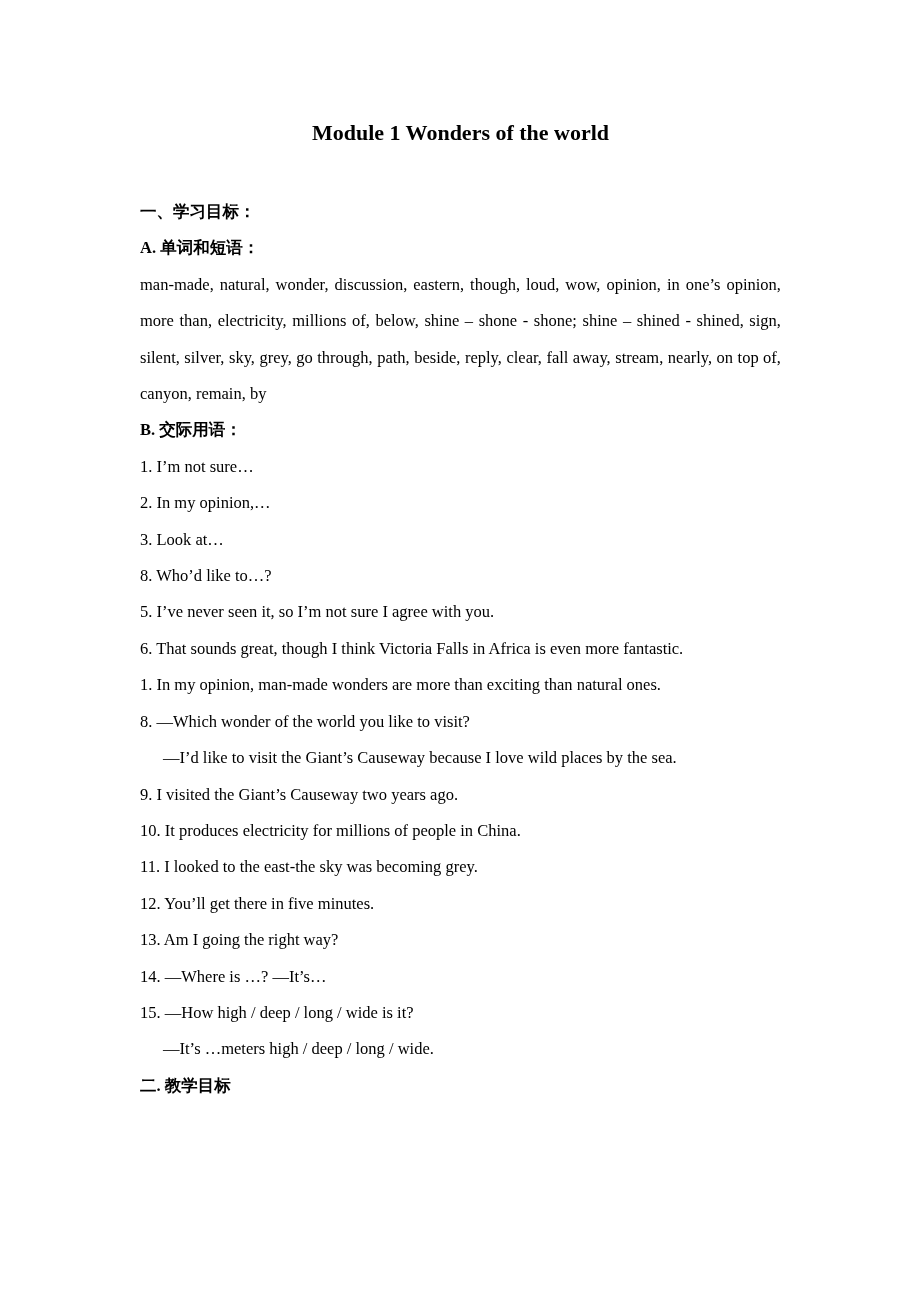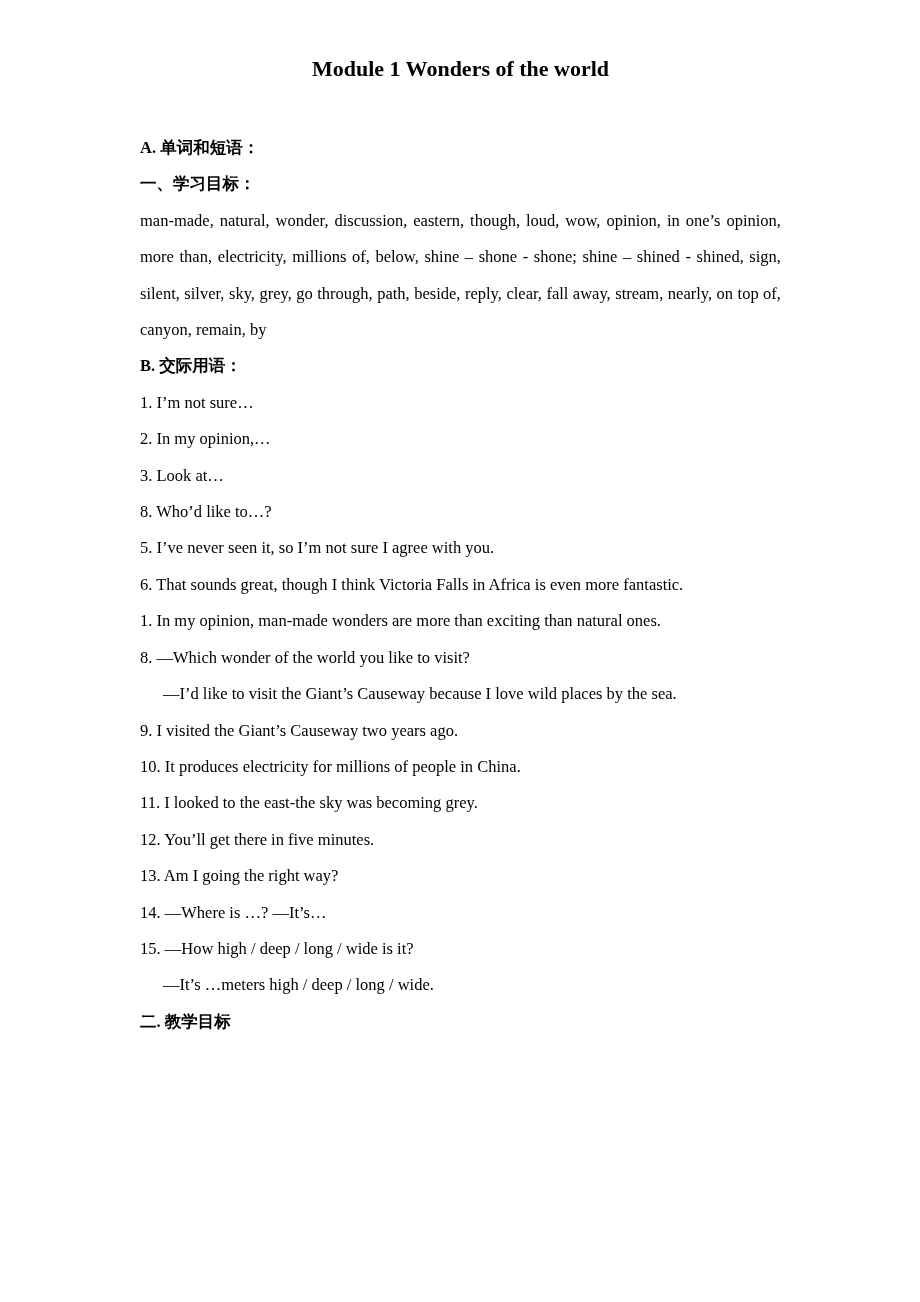--- a/index.html
+++ b/index.html
@@ -9,21 +9,21 @@
   }
   .page {
     position: relative;
     width: 920px;
     height: 1302px;
     background: #ffffff;
     color: #000000;
     font-family: "Liberation Serif", "DejaVu Serif", serif;
     overflow: hidden;
     box-sizing: border-box;
-    padding: 54px 139px 0 140px;
+    padding: 118px 139px 0 140px;
   }
   .title {
     margin: 0 0 46px 0;
     font-size: 22px;
     line-height: 30px;
     font-weight: bold;
     text-align: center;
   }
   .para, .heading {
     margin: 0;
@@ -43,23 +43,23 @@
     padding-left: 23px;
   }
 </style>
 </head>
 <body>
 
 <div class="page">
 
   <h1 class="title">Module 1 Wonders of the world</h1>
 
+  <p class="heading">一、学习目标：</p>
+
   <p class="heading">A. 单词和短语：</p>
-
-  <p class="heading">一、学习目标：</p>
 
   <p class="para justify">man-made, natural, wonder, discussion, eastern, though, loud, wow, opinion, in one’s opinion, more than, electricity, millions of, below, shine – shone - shone; shine – shined - shined, sign, silent, silver, sky, grey, go through, path, beside, reply, clear, fall away, stream, nearly, on top of, canyon, remain, by</p>
 
   <p class="heading">B. 交际用语：</p>
 
   <div>
 
       <p class="para">1. I’m not sure…</p>
 
       <p class="para">2. In my opinion,…</p>

